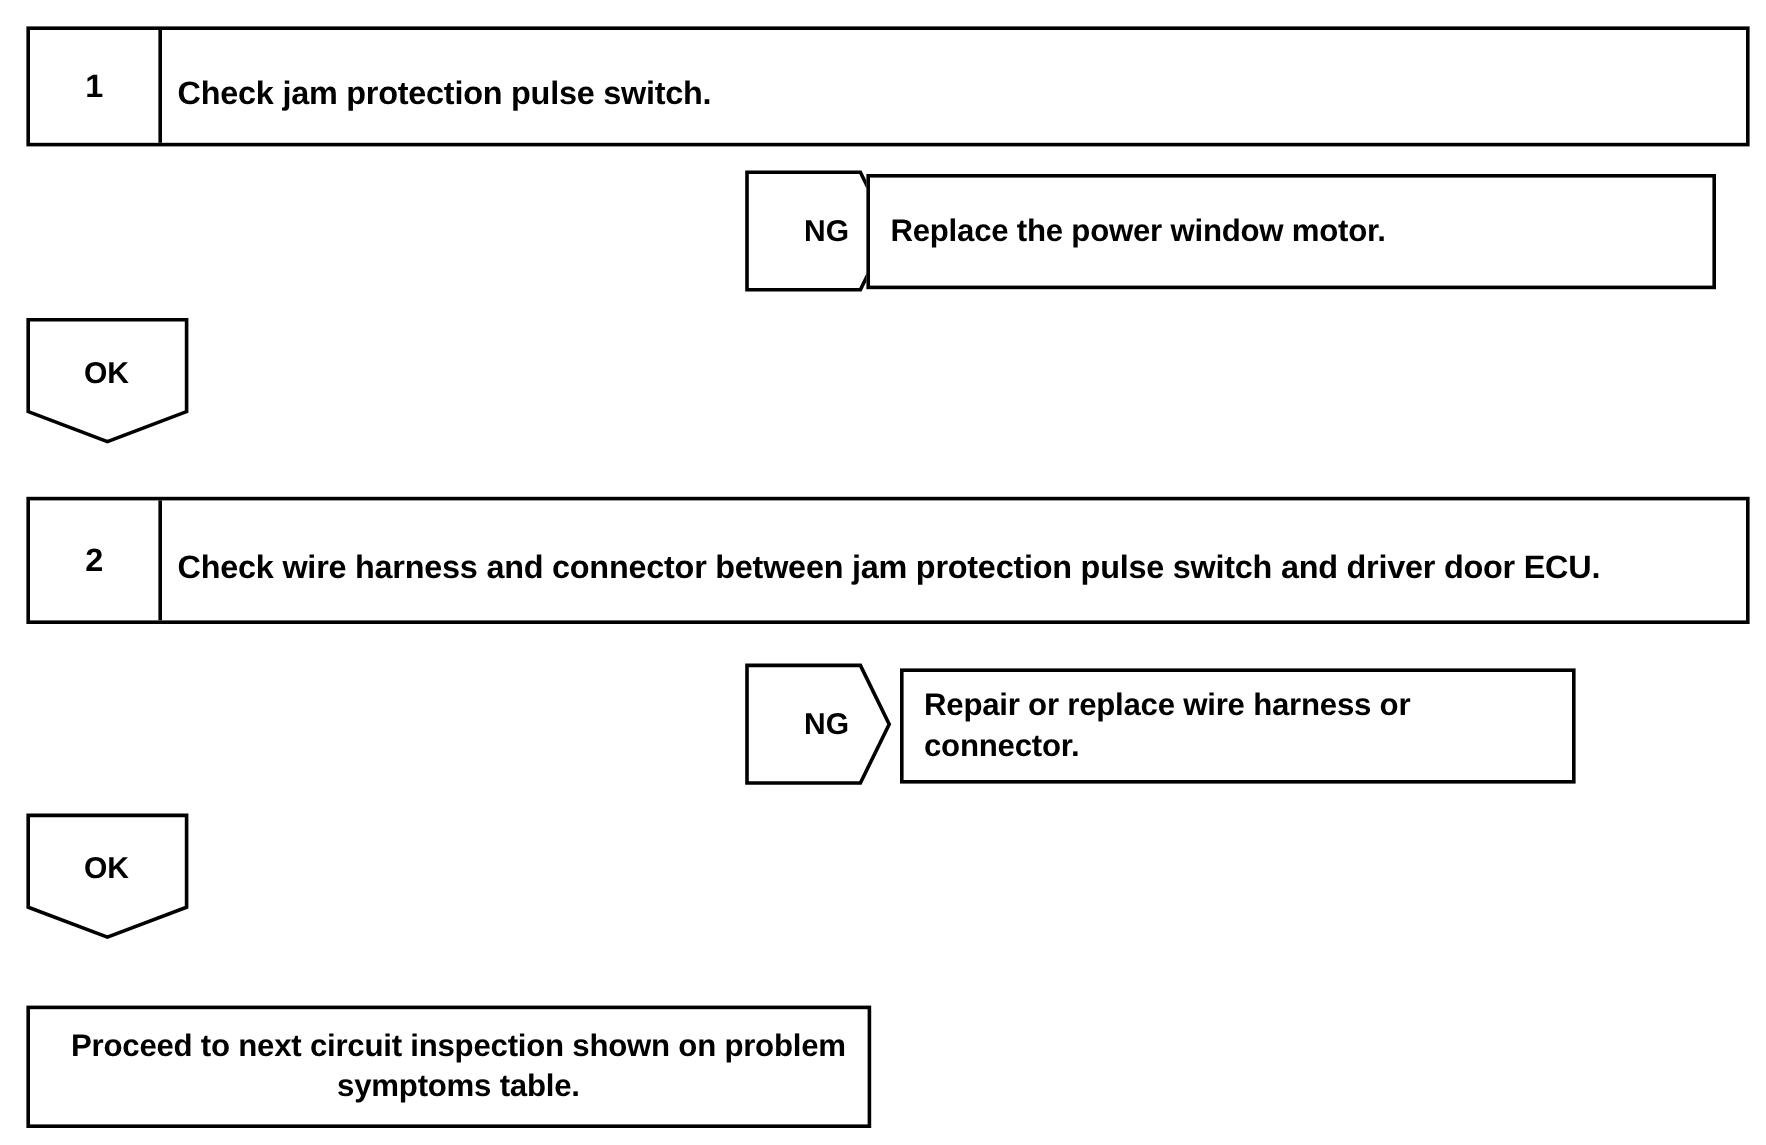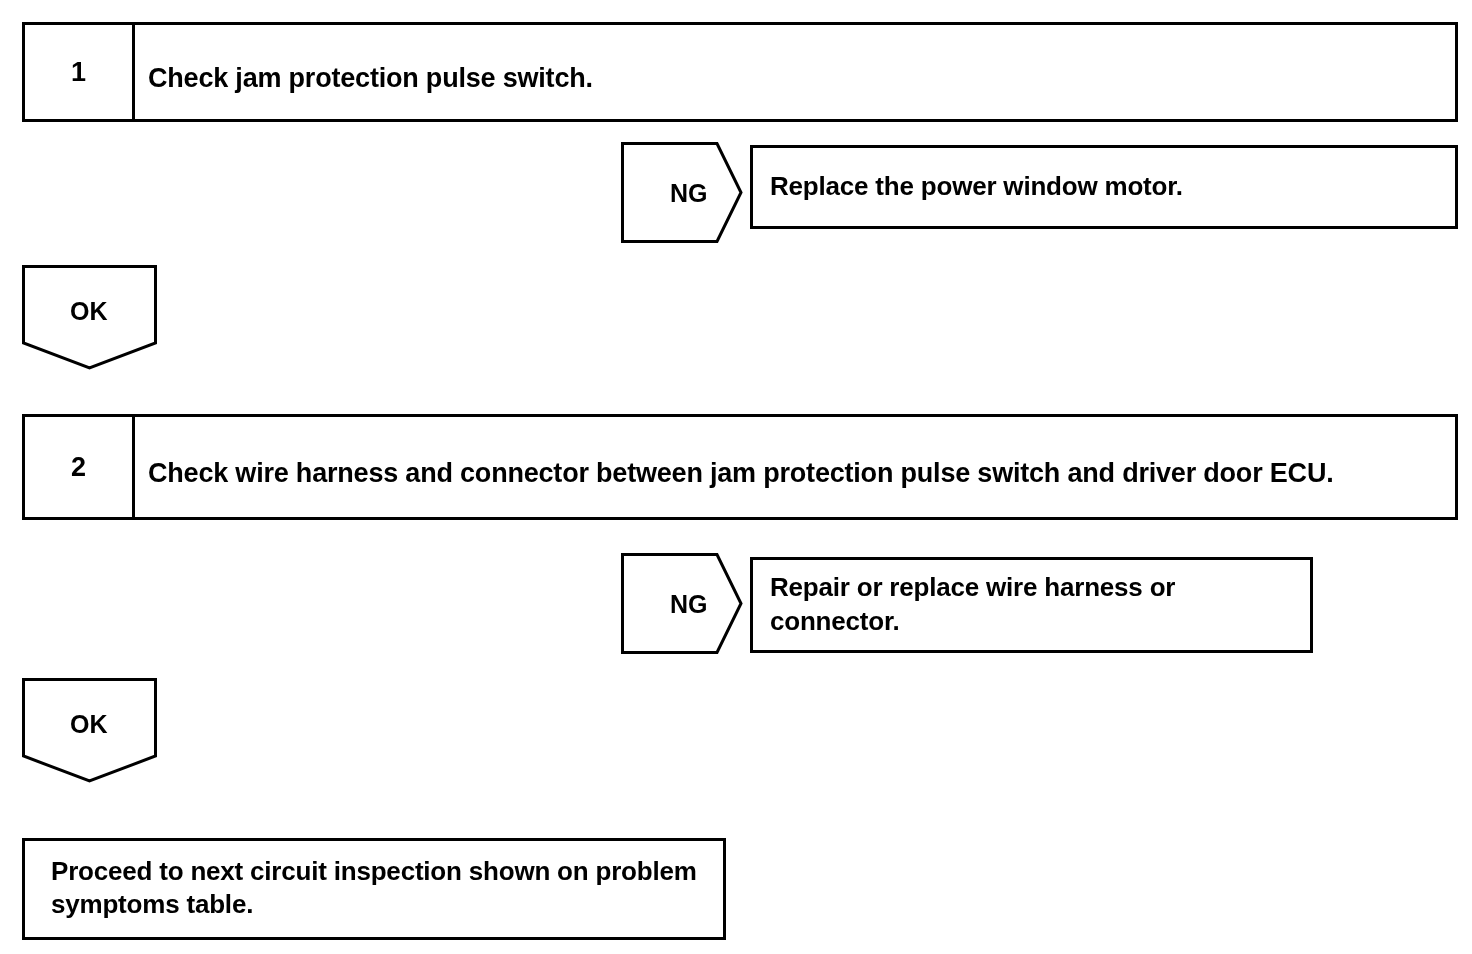--- a/index.html
+++ b/index.html
@@ -73,20 +73,21 @@
     box-sizing: border-box;
     border: 3px solid #000;
     background: #fff;
     display: flex;
     align-items: flex-start;
     padding: 14px 10px 0 26px;
     font-size: 26px;
     font-weight: bold;
     line-height: 1.26;
     letter-spacing: -0.2px;
+    text-align: center;
   }
 
   
   .arrow {
     position: absolute;
   }
   .arrow svg {
     display: block;
     overflow: visible;
   }
@@ -117,21 +118,21 @@
     <div class="step-text">Check jam protection pulse switch.</div>
   </div>
 
   <div class="arrow" style="left:621px; top:142px; width:122px; height:101px;">
     <svg width="122" height="101" viewBox="0 0 122 101" aria-hidden="true">
       <polygon points="1.5,1.5 96,1.5 120,50.5 96,99.5 1.5,99.5" fill="#ffffff" stroke="#000000" stroke-width="3" stroke-linejoin="miter"></polygon>
     </svg>
     <span class="arrow-label ng-label">NG</span>
   </div>
 
-  <div class="action-box" style="left:750px; top:145px; width:708px; height:84px;">
+  <div class="action-box" style="left:722px; top:145px; width:708px; height:96px;">
     <span>Replace the power window motor.</span>
   </div>
 
   <div class="arrow" style="left:22px; top:265px; width:137px; height:105px;">
     <svg width="137" height="105" viewBox="0 0 137 105" aria-hidden="true">
       <polygon points="1.5,1.5 133.5,1.5 133.5,78 67.5,103 1.5,78" fill="#ffffff" stroke="#000000" stroke-width="3" stroke-linejoin="miter"></polygon>
     </svg>
     <span class="arrow-label ok-label">OK</span>
   </div>
 

